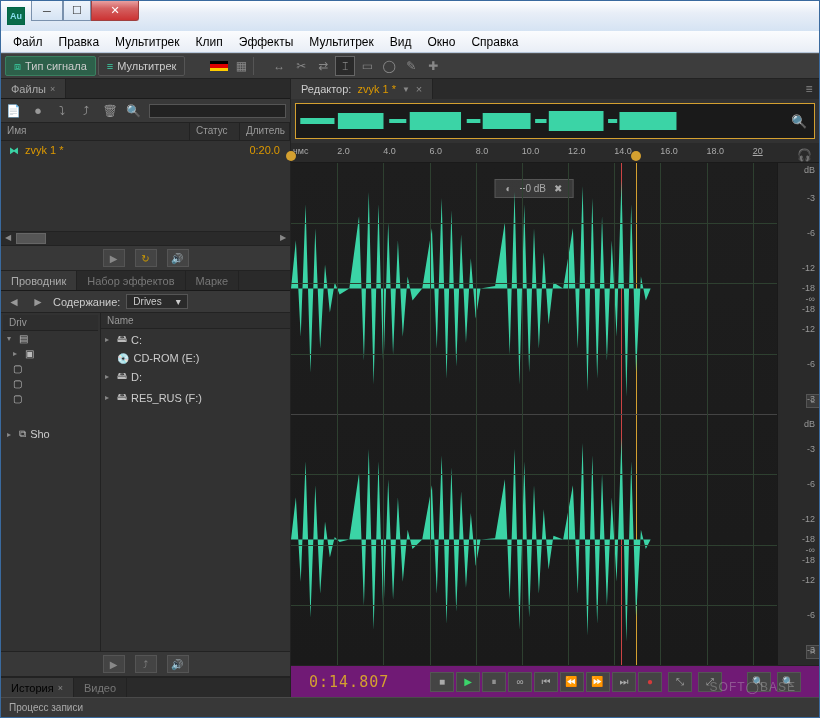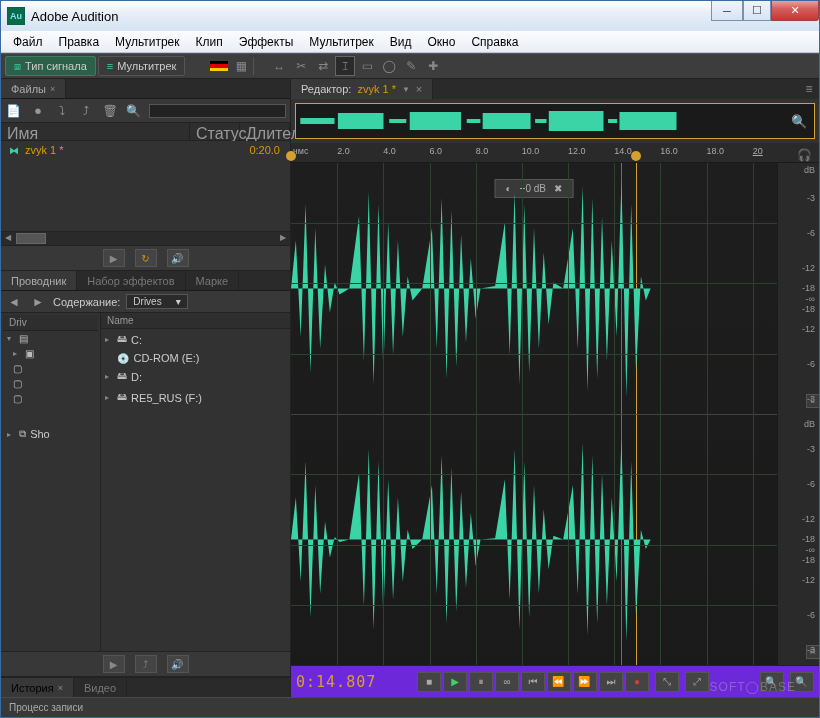--- a/index.html
+++ b/index.html
@@ -19,21 +19,21 @@
 .tbbtn.active { background: #2d604a; border-color: #3a8060; }
 .tbicon { width: 20px; height: 20px; display: inline-flex; align-items: center; justify-content: center; color: #888; font-size: 12px; border: 1px solid transparent; }
 .mainarea { flex: 1; display: flex; background: #323232; overflow: hidden; }
 .leftpanel { width: 290px; display: flex; flex-direction: column; border-right: 1px solid #222; }
 .panel-tabs { height: 20px; background: #2a2a2a; display: flex; font-size: 11px; color: #aaa; border-bottom: 1px solid #1a1a1a; }
 .panel-tab { padding: 2px 10px; background: #383838; border-right: 1px solid #222; display: flex; align-items: center; gap: 4px; }
 .panel-tab .x { font-size: 9px; color: #888; }
 .panel-tab.inactive { background: #2a2a2a; color: #777; }
 .panel-tools { height: 24px; background: #383838; display: flex; align-items: center; padding: 0 4px; gap: 6px; border-bottom: 1px solid #222; }
 .ptool { width: 18px; height: 18px; color: #999; display: inline-flex; align-items: center; justify-content: center; font-size: 12px; }
-.panel-header { height: 18px; background: #2e2e2e; display: flex; font-size: 16px; color: #999; border-bottom: 1px solid #222; }
+.panel-header { height: 18px; background: #2e2e2e; display: flex; font-size: 10px; color: #999; border-bottom: 1px solid #222; }
 .panel-header span { padding: 2px 6px; border-right: 1px solid #222; }
 .file-row { height: 18px; display: flex; align-items: center; font-size: 11px; color: #d90; padding-left: 8px; }
 .file-row .wave-ic { color: #3bd4a6; margin-right: 6px; font-size: 10px; }
 .file-row .dur { margin-left: auto; padding-right: 10px; }
 .filelist { flex: 0 0 90px; background: #323232; overflow: hidden; }
 .hscroll { height: 14px; background: #2a2a2a; border-top: 1px solid #222; display: flex; }
 .hscroll .thumb { width: 30px; background: #555; border: 1px solid #666; margin: 1px; }
 .hscroll .track { flex: 1; }
 .hscroll .arr { width: 14px; color: #888; font-size: 8px; text-align: center; line-height: 12px; }
 .play-strip { height: 26px; background: #383838; display: flex; align-items: center; justify-content: center; gap: 10px; border-top: 1px solid #222; border-bottom: 1px solid #222; }
@@ -68,39 +68,38 @@
 .channel.bot { bottom: 1%; }
 .ch-divider { position: absolute; left: 0; right: 0; top: 50%; height: 1px; background: #444; }
 .db-scale { position: absolute; right: 0; top: 0; bottom: 0; width: 42px; background: #2a2a2a; border-left: 1px solid #1a1a1a; font-size: 9px; color: #999; }
 .db-scale .unit { position: absolute; top: 2px; right: 4px; }
 .db-tick { position: absolute; right: 4px; }
 .ch-badge { position: absolute; right: -1px; width: 14px; height: 14px; background: #3a3a3a; border: 1px solid #555; color: #888; font-size: 8px; text-align: center; line-height: 12px; }
 .playhead { position: absolute; top: 0; bottom: 0; width: 1px; background: #d4a030; }
 .redmark { position: absolute; top: 0; bottom: 0; width: 1px; background: #c44; }
 .grid-v { position: absolute; top: 0; bottom: 0; width: 1px; background: #2e4030; }
 .grid-h { position: absolute; left: 0; right: 0; height: 1px; background: #2e4030; }
-.bottombar { height: 32px; background: #6d28d9; border-top: 1px solid #222; display: flex; align-items: center; padding: 0 5px; gap: 6px; }
+.bottombar { height: 32px; background: #701a75; border-top: 1px solid #222; display: flex; align-items: center; padding: 0 18px; gap: 6px; }
 .timecode { font-size: 15px; color: #d4a030; font-family: monospace; letter-spacing: 1px; width: 115px; }
 .transport { display: flex; gap: 2px; }
 .tpbtn { width: 24px; height: 20px; background: #444; border: 1px solid #555; color: #aaa; display: inline-flex; align-items: center; justify-content: center; font-size: 10px; }
 .tpbtn.play { color: #3bd46a; }
 .tpbtn.rec { color: #d43b3b; }
 .statusbar { height: 20px; background: #383838; border-top: 1px solid #4a4a4a; display: flex; align-items: center; font-size: 10px; color: #aaa; padding: 0 8px; gap: 24px; }
 .statusbar .right { margin-left: auto; display: flex; gap: 18px; }
 .hist-tabs { height: 20px; background: #2a2a2a; border-top: 1px solid #222; display: flex; font-size: 11px; }
 .wm { position: absolute; right: 24px; bottom: 24px; font-size: 12px; color: rgba(200,200,200,0.35); letter-spacing: 1px; }
 svg.wavesvg { width: 100%; height: 100%; display: block; }
 </style>
 </head>
 <body>
 
 <div class="window">
   <div class="titlebar">
     <span class="app-icon">Au</span>
-    <span class="titlebar-text">Adobe Audition</span>
     <div class="winbtns">
       <div class="winbtn">─</div>
       <div class="winbtn max">☐</div>
       <div class="winbtn close">✕</div>
     </div>
   </div>
 
   <div class="menubar">
     <span>Файл</span>
     <span>Правка</span>

